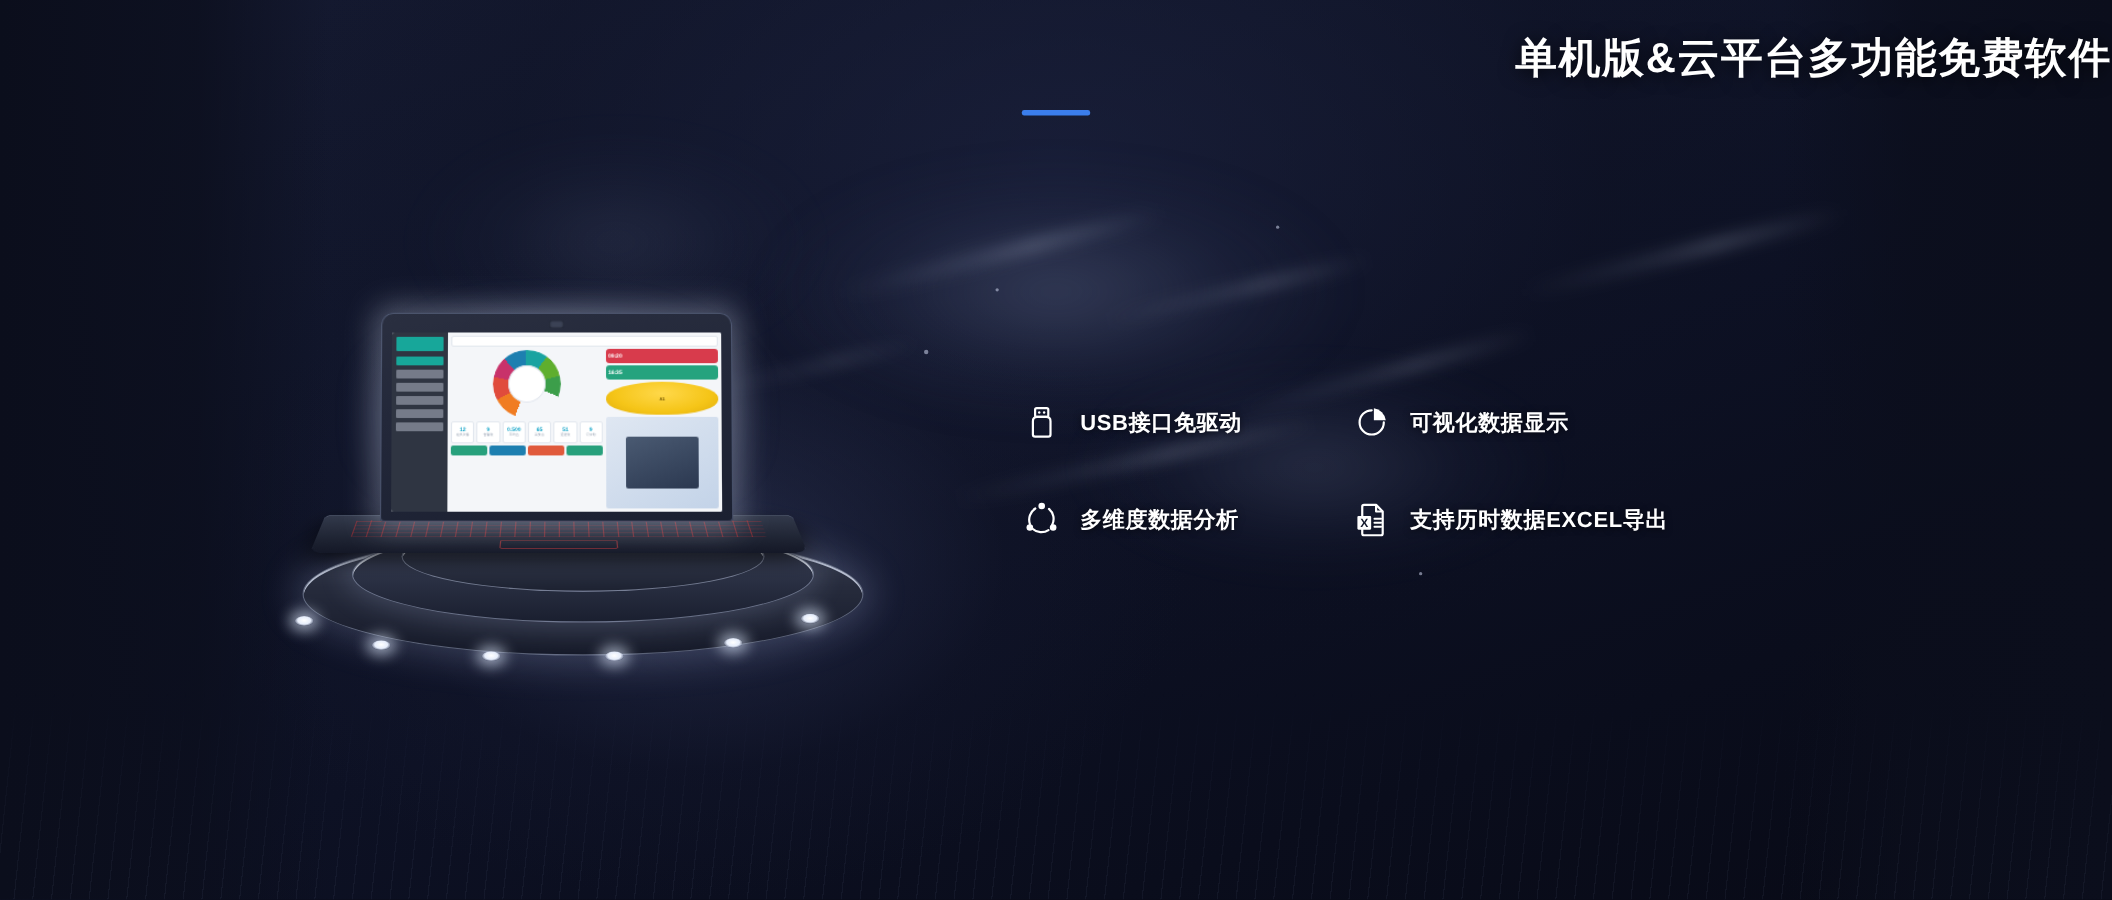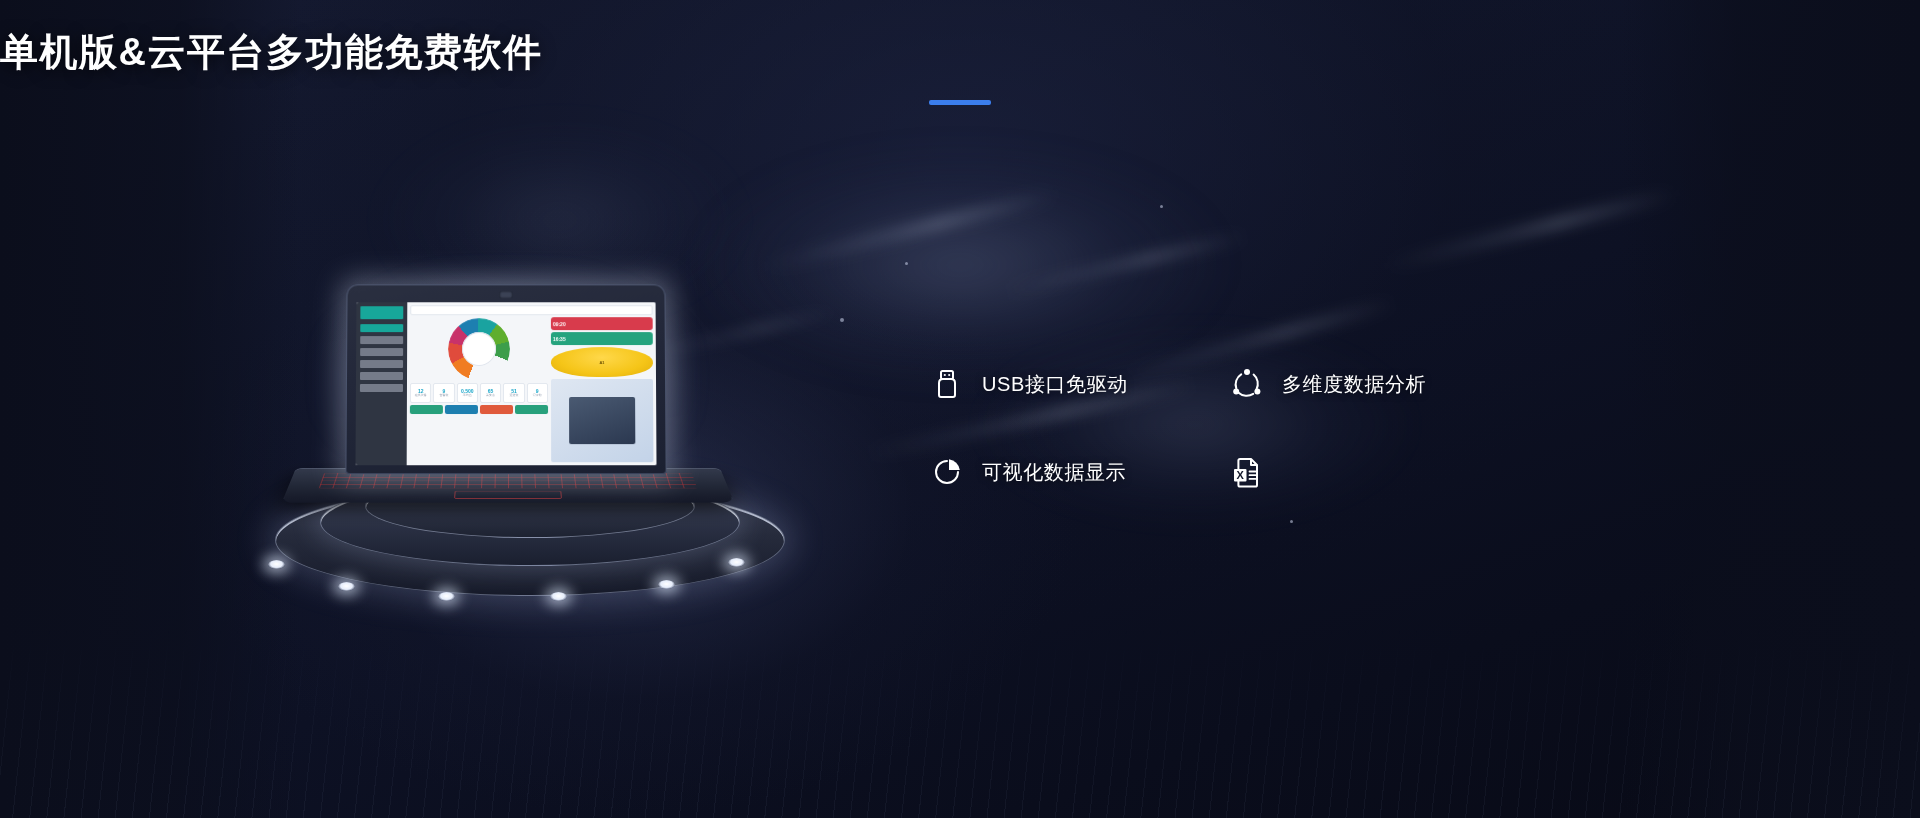--- a/index.html
+++ b/index.html
@@ -53,21 +53,21 @@
   #floor-grid {
     position:absolute; left:0; right:0; bottom:0; height:210px;
     background:
       repeating-linear-gradient(96deg, rgba(150,165,205,0.07) 0 1px, rgba(0,0,0,0) 1px 17px);
     mask-image:linear-gradient(to top, rgba(0,0,0,0.95), rgba(0,0,0,0) 92%);
     -webkit-mask-image:linear-gradient(to top, rgba(0,0,0,0.95), rgba(0,0,0,0) 92%);
     pointer-events:none;
   }
 
   
-  #header { position:absolute; top:0; left:0; right:0; text-align:left; z-index:8; }
+  #header { position:absolute; top:0; left:0; right:0; text-align:right; z-index:8; }
   #title {
     margin-top:27px;
     font-size:38px; font-weight:bold; color:#ffffff;
     letter-spacing:1.5px;
     text-shadow:0 2px 16px rgba(0,0,0,0.75);
   }
   #subtitle {
     margin-top:25px;
     font-size:17px; color:#e8ebf4; font-weight:bold;
     letter-spacing:1.6px;
@@ -224,21 +224,21 @@
     display:grid; grid-template-columns:300px 300px;
     row-gap:50px; column-gap:0px;
   }
   .feat { display:flex; align-items:center; gap:16px; }
   .feat-icon {
     width:38px; height:38px; flex:0 0 38px;
     display:flex; align-items:center; justify-content:center;
   }
   .feat-icon svg { display:block; }
   .feat-label {
-    font-size:20px; color:#ffffff; font-weight:normal; letter-spacing:0.6px;
+    font-size:20px; color:#ffffff; font-weight:bold; letter-spacing:0.6px;
     white-space:nowrap; text-shadow:0 1px 7px rgba(0,0,0,0.65);
   }
 </style>
 </head>
 <body>
 
 <div id="stage">
   <div id="band-left"></div>
   <div id="band-right"></div>
 
@@ -372,49 +372,50 @@
           <circle cx="19.2" cy="8" r="1.1" fill="#fff" stroke="none"></circle>
           <path d="M9 16 q0 -4 4 -4 h8 q4 0 4 4 v12 a2 2 0 0 1 -2 2 H11 a2 2 0 0 1 -2 -2 z"></path>
         </svg>
       </span>
       <span class="feat-label">USB接口免驱动</span>
     </div>
 
     <div class="feat">
       <span class="feat-icon">
         <svg width="34" height="34" viewBox="0 0 34 34" fill="none" stroke="#ffffff" stroke-width="2">
+          <path d="M17 6 A11 11 0 1 0 28 17" stroke-linecap="round"></path>
+          <path d="M19 4.2 A12.8 12.8 0 0 1 29.8 15 L19 15 Z" fill="#ffffff" stroke="none"></path>
+        </svg>
+      </span>
+      <span class="feat-label">可视化数据显示</span>
+    </div>
+
+    <div class="feat">
+      <span class="feat-icon">
+        <svg width="34" height="34" viewBox="0 0 34 34" fill="none" stroke="#ffffff" stroke-width="2">
           <path d="M23.6 7.6 a12 12 0 0 1 2.9 14.6" stroke-linecap="round"></path>
           <path d="M23.2 26.9 a12 12 0 0 1 -14.6 -1.2" stroke-linecap="round"></path>
           <path d="M6.3 21.4 A12 12 0 0 1 11.2 7.3" stroke-linecap="round"></path>
           <circle cx="17" cy="5" r="3" fill="#fff" stroke="none"></circle>
           <circle cx="6.2" cy="24.5" r="3" fill="#fff" stroke="none"></circle>
           <circle cx="27.4" cy="24.5" r="3" fill="#fff" stroke="none"></circle>
         </svg>
       </span>
       <span class="feat-label">多维度数据分析</span>
-    </div>
-
-    <div class="feat">
-      <span class="feat-icon">
-        <svg width="34" height="34" viewBox="0 0 34 34" fill="none" stroke="#ffffff" stroke-width="2">
-          <path d="M17 6 A11 11 0 1 0 28 17" stroke-linecap="round"></path>
-          <path d="M19 4.2 A12.8 12.8 0 0 1 29.8 15 L19 15 Z" fill="#ffffff" stroke="none"></path>
-        </svg>
-      </span>
-      <span class="feat-label">可视化数据显示</span>
     </div>
 
 
 
     <div class="feat">
       <span class="feat-icon">
         <svg width="34" height="34" viewBox="0 0 34 34" fill="none" stroke="#ffffff" stroke-width="2">
           <path d="M10 4 h11 l6 6 v20 a1.6 1.6 0 0 1 -1.6 1.6 H10 A1.6 1.6 0 0 1 8.4 30 V5.6 A1.6 1.6 0 0 1 10 4 z" stroke-linejoin="round"></path>
           <path d="M21 4 v6 h6" stroke-linejoin="round"></path>
           <rect x="4" y="14" width="12.5" height="12.5" rx="1" fill="#ffffff" stroke="none"></rect>
           <text x="10.2" y="24.3" font-family="Liberation Sans, sans-serif" font-size="11" font-weight="bold" fill="#13182b" stroke="none" text-anchor="middle">X</text>
           <path d="M19.5 16.5 H25.5 M19.5 20.2 H25.5 M19.5 23.9 H25.5" stroke-linecap="round" stroke-width="1.8"></path>
         </svg>
       </span>
+      <span class="feat-label">支持历时数据EXCEL导出</span>
     </div>
 
   </div>
 </div>
 
 </body></html>

